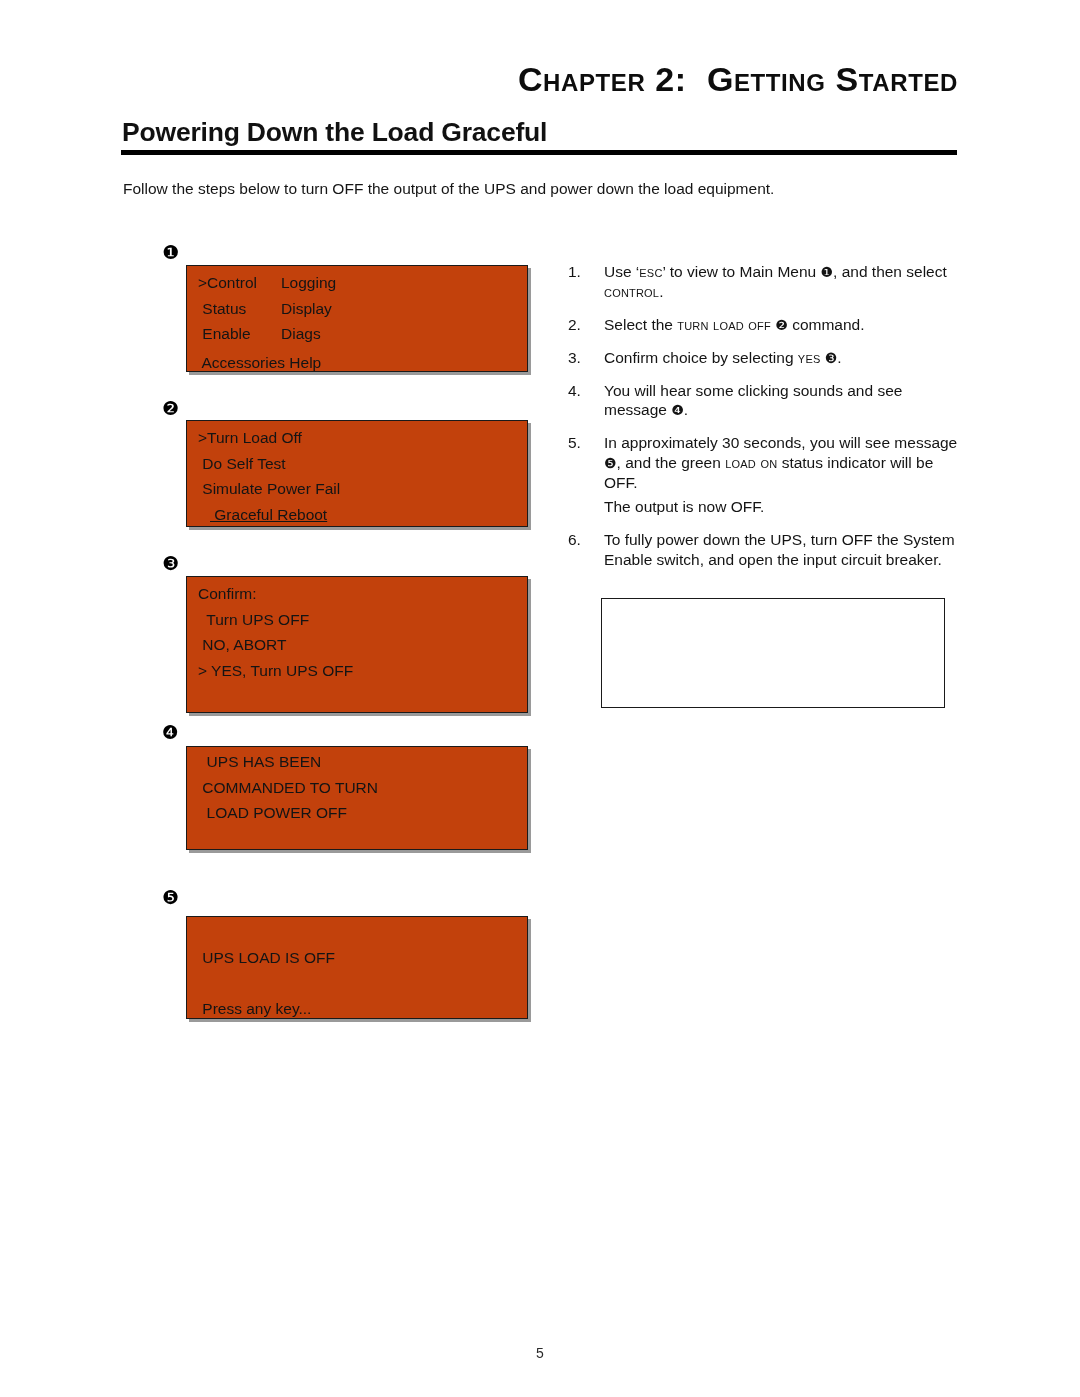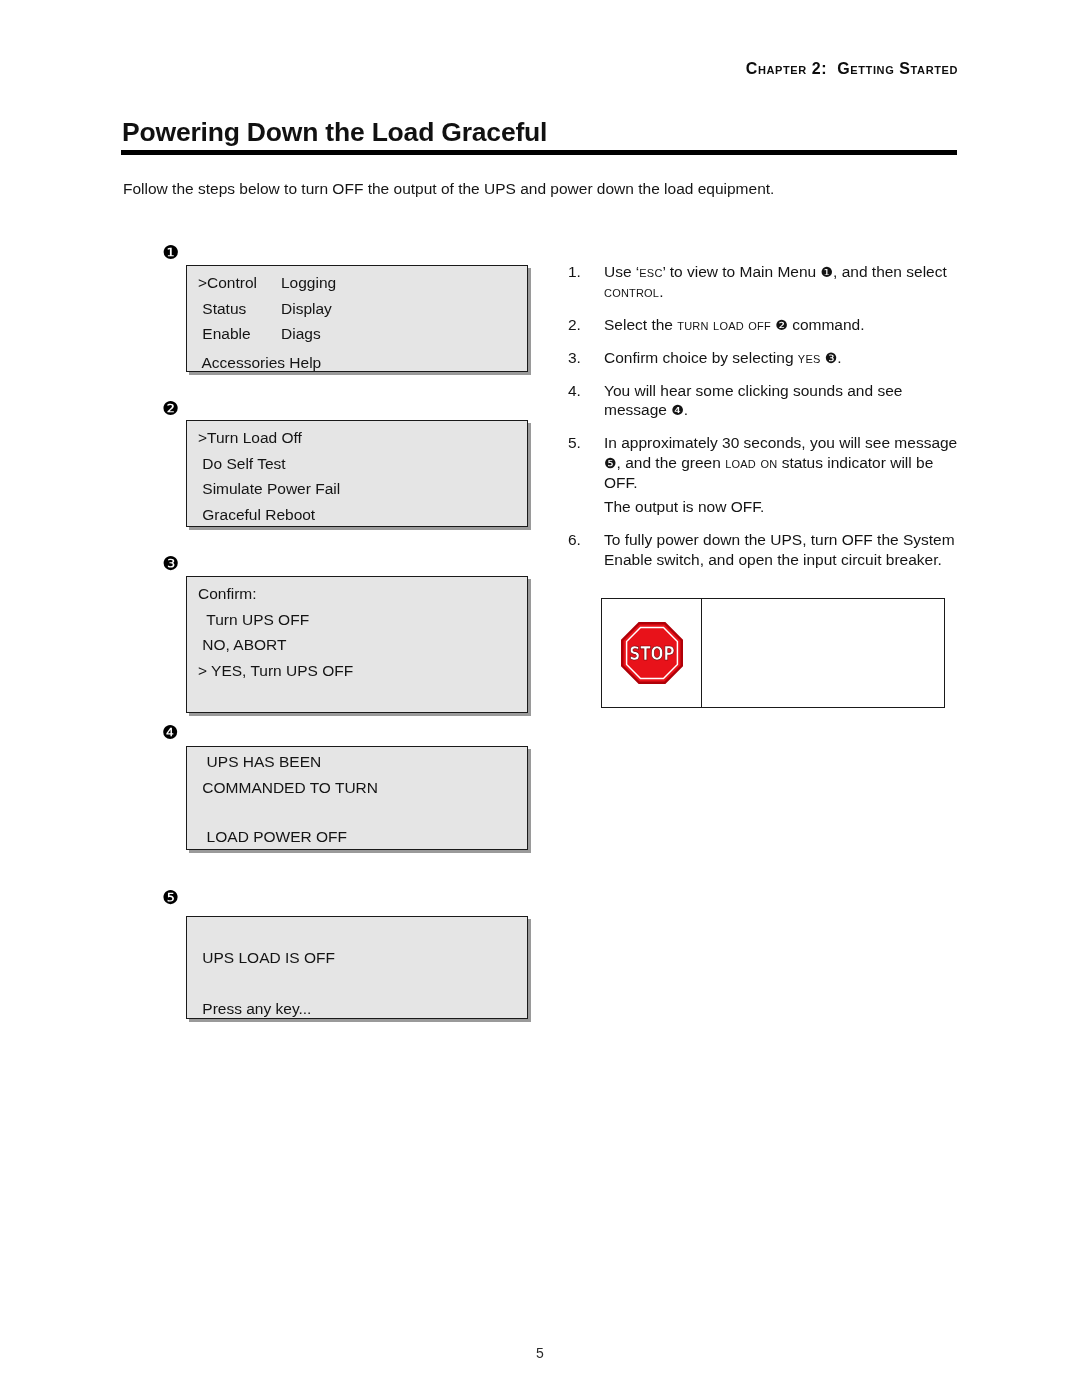--- a/index.html
+++ b/index.html
@@ -18,21 +18,21 @@
 
   
   .chapter-header {
     position: absolute;
     top: 60px;
     left: 120px;
     width: 838px;
     text-align: right;
     font-family: "Liberation Sans", sans-serif;
     font-weight: bold;
-    font-size: 16px;
+    font-size: 34px;
     font-variant: small-caps;
     letter-spacing: 0.6px;
     color: #0d0d0d;
     white-space: pre;
   }
 
   
   .page-title {
     position: absolute;
     top: 117px;
@@ -62,21 +62,21 @@
   .step-marker {
     position: absolute;
     font-family: "DejaVu Sans", sans-serif;
     font-size: 19px;
     line-height: 1;
     color: #000000;
   }
   .lcd-box {
     position: absolute;
     box-sizing: border-box;
-    background: #e5e5e5;
+    background: #c2410c;
     border: 1.6px solid #1a1a1a;
     box-shadow: 3px 3px 0 0 #9a9a9a;
   }
   .lcd-line {
     position: absolute;
     font-size: 15.5px;
     color: #141414;
     white-space: pre;
   }
   .lcd-col2 {
@@ -185,34 +185,34 @@
       <div class="lcd-line" style="left: 11px; top: 88px;"> Accessories Help</div>
       <div class="lcd-col2" style="left: 94px; top: 8px;">Logging</div>
       <div class="lcd-col2" style="left: 94px; top: 33.5px;">Display</div>
       <div class="lcd-col2" style="left: 94px; top: 59px;">Diags</div>
     </div>
     <div class="step-marker" style="left: 162px; top: 399px;">❷</div>
     <div class="lcd-box" style="left: 186px; top: 420px; width: 342px; height: 107px;">
       <div class="lcd-line" style="left: 11px; top: 8px;">&gt;Turn Load Off</div>
       <div class="lcd-line" style="left: 11px; top: 33.5px;"> Do Self Test</div>
       <div class="lcd-line" style="left: 11px; top: 59px;"> Simulate Power Fail</div>
-      <div class="lcd-line" style="left: 11px; top: 84.5px;"> Graceful Reboot</div>
+      <div class="lcd-line" style="left: 23px; top: 84.5px; text-decoration: underline;"> Graceful Reboot</div>
     </div>
     <div class="step-marker" style="left: 162px; top: 554px;">❸</div>
     <div class="lcd-box" style="left: 186px; top: 576px; width: 342px; height: 137px;">
       <div class="lcd-line" style="left: 11px; top: 8px;">Confirm:</div>
       <div class="lcd-line" style="left: 11px; top: 33.5px;">  Turn UPS OFF</div>
       <div class="lcd-line" style="left: 11px; top: 59px;"> NO, ABORT</div>
       <div class="lcd-line" style="left: 11px; top: 84.5px;">&gt; YES, Turn UPS OFF</div>
     </div>
     <div class="step-marker" style="left: 162px; top: 723px;">❹</div>
     <div class="lcd-box" style="left: 186px; top: 746px; width: 342px; height: 104px;">
       <div class="lcd-line" style="left: 11px; top: 6px;">  UPS HAS BEEN</div>
       <div class="lcd-line" style="left: 11px; top: 31.5px;"> COMMANDED TO TURN</div>
-      <div class="lcd-line" style="left: 11px; top: 57px; margin-top: 24px;">  LOAD POWER OFF</div>
+      <div class="lcd-line" style="left: 11px; top: 57px;">  LOAD POWER OFF</div>
     </div>
     <div class="step-marker" style="left: 162px; top: 888px;">❺</div>
     <div class="lcd-box" style="left: 186px; top: 916px; width: 342px; height: 103px;">
       <div class="lcd-line" style="left: 11px; top: 31.5px;"> UPS LOAD IS OFF</div>
       <div class="lcd-line" style="left: 11px; top: 82.5px;"> Press any key...</div>
     </div>
   </div>
 
 <div class="steps" id="steps-root">
     <div class="step">
@@ -235,24 +235,15 @@
       <div class="step-num">5.</div>
       <div class="step-body"><span>In approximately 30 seconds, you will see message </span><span class="bullet">❺</span><span>, and the green </span><span class="sc">load on</span><span> status indicator will be OFF.</span><div class="sub-line">The output is now OFF.</div></div>
     </div>
     <div class="step">
       <div class="step-num">6.</div>
       <div class="step-body"><span>To fully power down the UPS, turn OFF the System Enable switch, and open the input circuit breaker.</span></div>
     </div>
   </div>
 
 <div class="warn-box">
-  <div class="warn-icon-cell">
-    <div class="stop-sign">
-      <svg viewBox="0 0 100 100" width="62" height="62" aria-hidden="true">
-        <polygon points="29.3,2 70.7,2 98,29.3 98,70.7 70.7,98 29.3,98 2,70.7 2,29.3" fill="#e8121a" stroke="#b00008" stroke-width="4"></polygon>
-        <polygon points="31.5,9 68.5,9 91,31.5 91,68.5 68.5,91 31.5,91 9,68.5 9,31.5" fill="none" stroke="#ffffff" stroke-width="2.4"></polygon>
-        <text x="50" y="62" text-anchor="middle" font-family="'DejaVu Sans',sans-serif" font-size="30" font-weight="bold" fill="#ffffff" stroke="#6b0005" stroke-width="1.2" transform="scale(0.82,1) translate(11,0)">STOP</text>
-      </svg>
-    </div>
-  </div>
 </div>
 
 <div class="page-number">5</div>
 
 </body></html>

